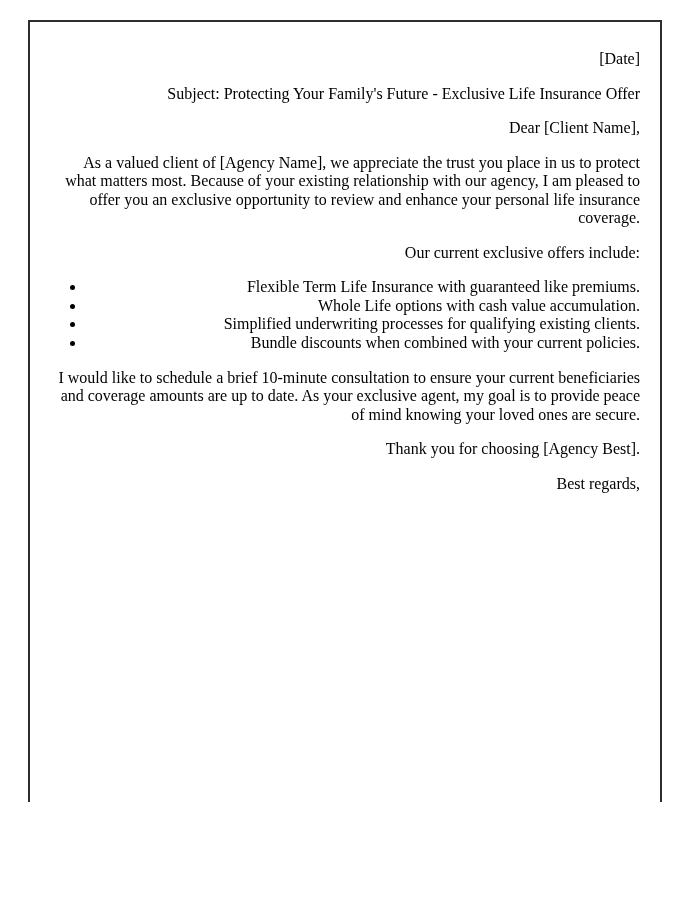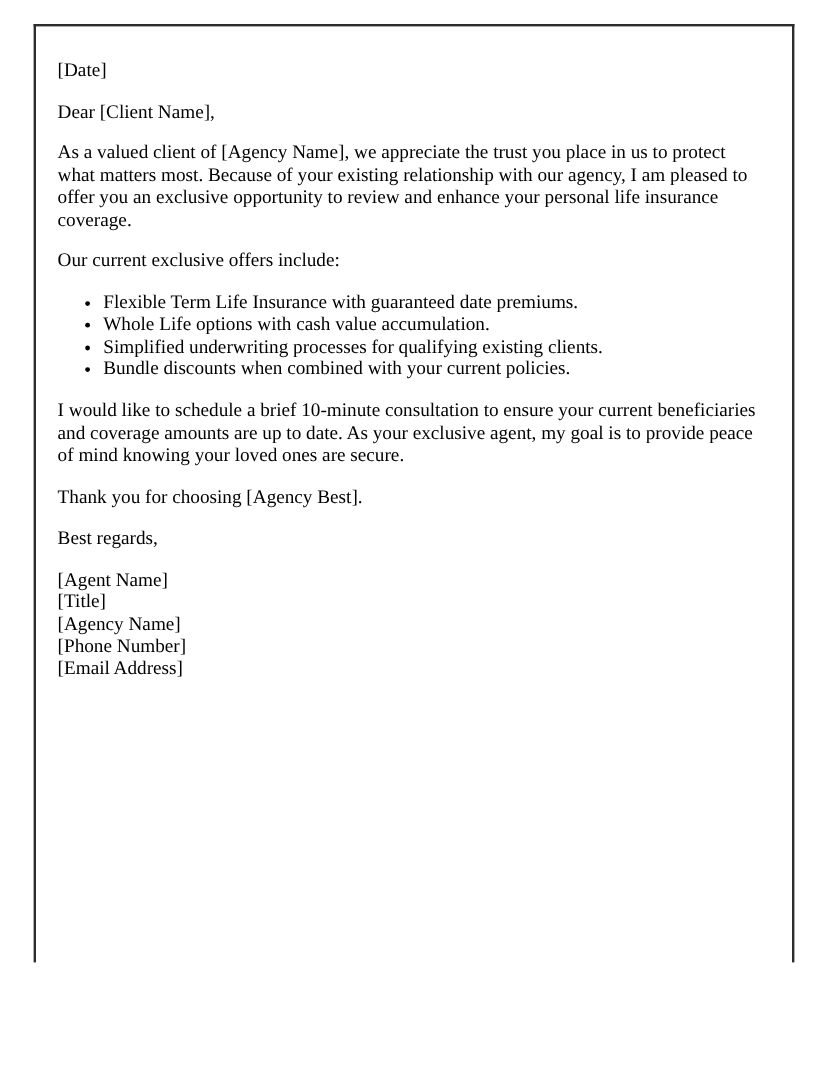--- a/index.html
+++ b/index.html
@@ -19,20 +19,21 @@
   .page {
     box-sizing: border-box;
     margin: 20px 38px 0 28px;
     width: 634px;
     height: 782px;
     border: 2px solid #2d2d2d;
     border-bottom: none;
     padding: 12px 20px 0 18px;
     overflow: hidden;
     background: #ffffff;
+    text-align: right;
   }
   p {
     margin: 16px 0;
   }
   .multiline {
     white-space: pre-line;
   }
   ul.offers {
     margin: 16px 0;
     padding-left: 38px;
@@ -42,45 +43,41 @@
     padding: 0;
   }
 </style>
 </head>
 <body>
 
 <div class="page">
   <p>[Date]</p>
 
 
+  <p>Subject: Protecting Your Family's Future - Exclusive Life Insurance Offer</p>
 
   <p>Dear [Client Name],</p>
 
   <p class="multiline">As a valued client of [Agency Name], we appreciate the trust you place in us to protect
 what matters most. Because of your existing relationship with our agency, I am pleased to
 offer you an exclusive opportunity to review and enhance your personal life insurance
 coverage.</p>
 
 
   <p>Our current exclusive offers include:</p>
 
   <ul class="offers">
-      <li>Flexible Term Life Insurance with guaranteed date premiums.</li>
+      <li>Flexible Term Life Insurance with guaranteed like premiums.</li>
       <li>Whole Life options with cash value accumulation.</li>
       <li>Simplified underwriting processes for qualifying existing clients.</li>
       <li>Bundle discounts when combined with your current policies.</li>
     </ul>
 
   <p class="multiline">I would like to schedule a brief 10-minute consultation to ensure your current beneficiaries
 and coverage amounts are up to date. As your exclusive agent, my goal is to provide peace
 of mind knowing your loved ones are secure.</p>
 
 
   <p>Thank you for choosing [Agency Best].</p>
 
   <p>Best regards,</p>
 
-  <p class="multiline">[Agent Name]
-[Title]
-[Agency Name]
-[Phone Number]
-[Email Address]</p>
 </div>
 
 </body></html>

